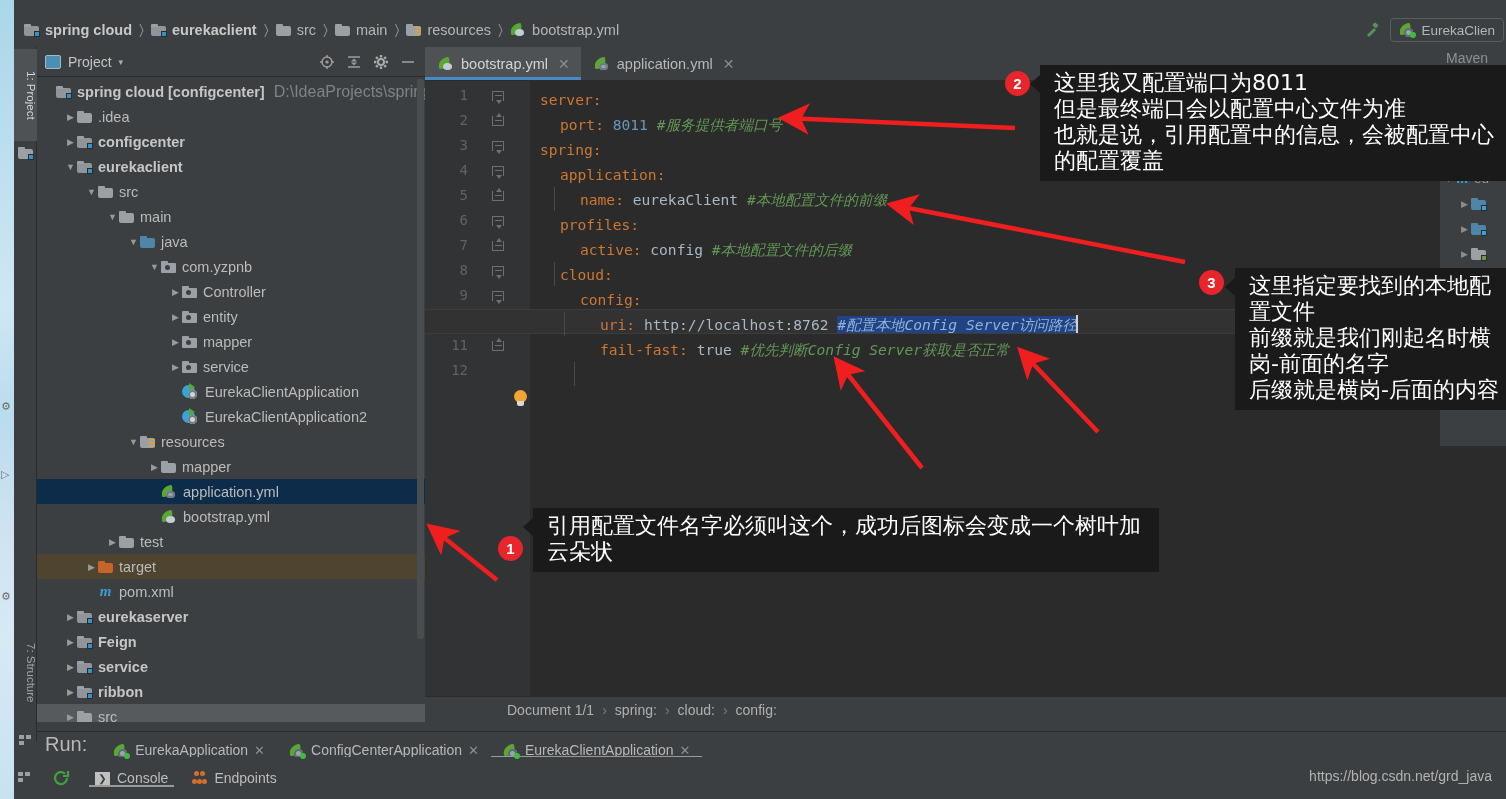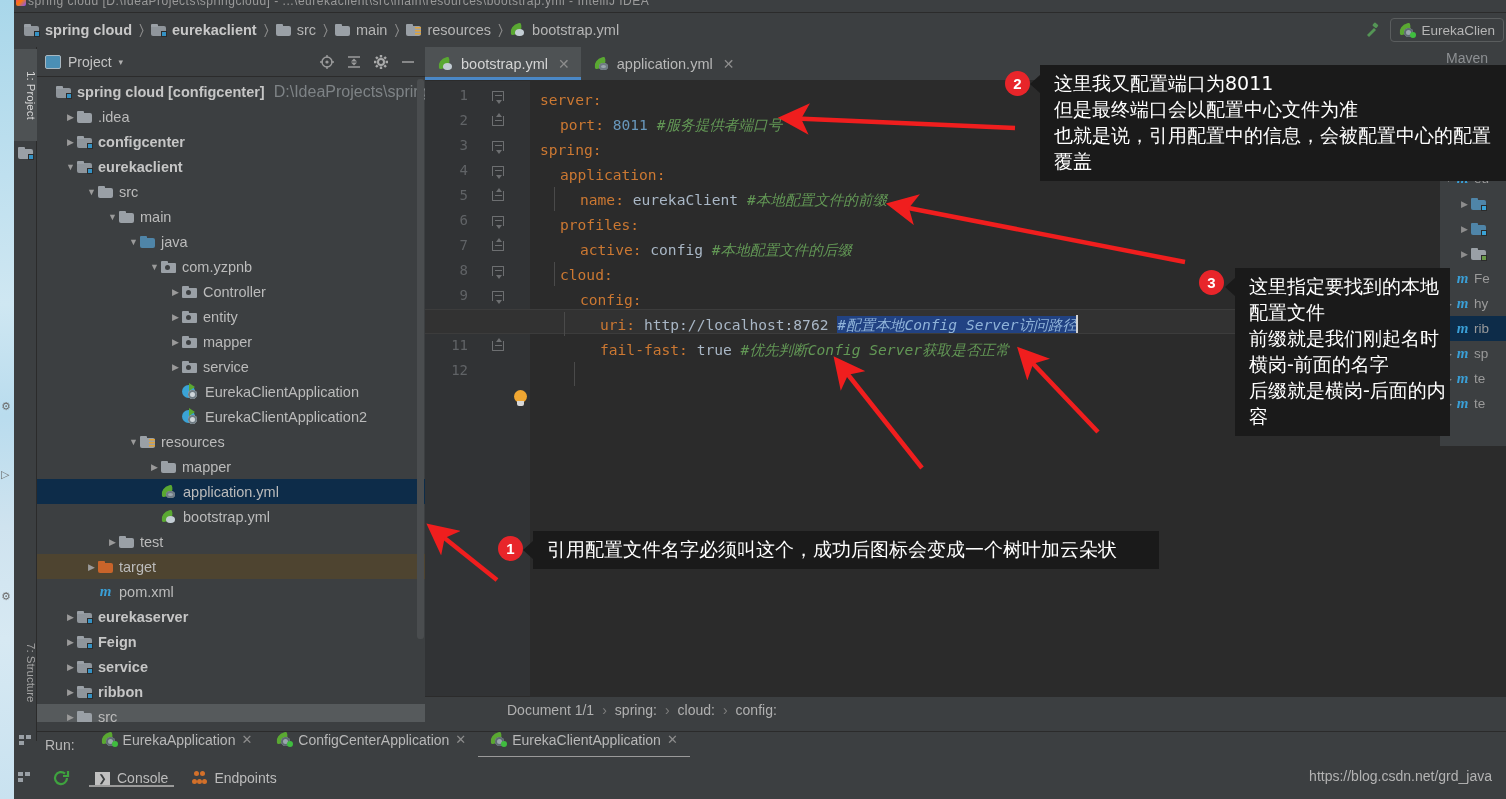--- a/index.html
+++ b/index.html
@@ -295,23 +295,23 @@
   .right-edge-band{
     position:absolute; left:1492px; top:47px; width:14px; height:399px; background:#3c3f41;
   }
 
   
   .run-bar{
     position:absolute; left:37px; top:731px; width:1469px; height:26px;
     background:#3c3f41; display:flex; align-items:center; padding-left:8px; gap:0;
     border-top:1px solid #2b2b2b;
   }
-  .run-label{ font-size:14px; color:#b8b8b8; margin-right:14px; }
+  .run-label{ font-size:20px; color:#b8b8b8; margin-right:14px; }
   .rtab{
-    display:flex; align-items:flex-start; gap:6px; padding:0 12px; height:26px;
+    display:flex; align-items:flex-end; gap:6px; padding:0 12px; height:26px;
     font-size:14px; color:#b8b8b8; position:relative;
   }
   .rtab.active::after{
     content:""; position:absolute; left:0; right:0; bottom:0; height:2px; background:#9a9a9a;
   }
   .rtab .x{ color:#8d8d8d; font-size:13px; }
   .console-bar{
     position:absolute; left:37px; top:757px; width:1469px; height:42px;
     background:#3c3f41; display:flex; align-items:center; padding-left:8px; gap:0;
   }
@@ -332,21 +332,21 @@
   .status-url{
     position:absolute; right:14px; top:768px; font-size:14px; color:#b3b3b3;
   }
   .bottom-left-ic{
     position:absolute; left:18px; top:772px; width:13px; height:11px;
   }
 
   
   .callout{
     position:absolute; background:#1a1a1a; color:#ffffff;
-    font-size:19px; line-height:26px; padding:5px 4px 7px 14px;
+    font-size:22px; line-height:26px; padding:5px 4px 7px 14px;
     white-space:pre-line; z-index:40;
     font-family:"DejaVu Sans","Liberation Sans",sans-serif;
   }
   .callout::before{
     content:""; position:absolute; left:-10px; top:10px;
     border-top:9px solid transparent; border-bottom:9px solid transparent;
     border-right:10px solid #1a1a1a;
   }
   .badge-num{
     position:absolute; width:25px;height:25px;border-radius:50%;
@@ -361,24 +361,20 @@
 <body>
 
 <div id="app">
 
   <div class="desktop-strip">
     <span class="glyph" style="top:400px;">⚙</span>
     <span class="glyph" style="top:468px;">▷</span>
     <span class="glyph" style="top:590px;">⚙</span>
   </div>
 
-  <div class="titlebar-sliver">
-    <span class="tb-logo"></span>
-    <span class="tb-text">spring cloud [D:\IdeaProjects\springcloud] - ...\eurekaclient\src\main\resources\bootstrap.yml - IntelliJ IDEA</span>
-  </div>
 
   <div class="navbar">
     <div id="crumbs" style="display:flex;align-items:center;">
         <span class="crumb bold">
           <span class="ic ic-folder module">
             <span class="badge"></span>
           </span>
           <span>spring cloud</span>
         </span>
         <span class="crumb-sep">〉</span>
@@ -892,20 +888,20 @@
     <line x1="922" y1="468" x2="838" y2="362" stroke="#f01e1e" stroke-width="4.5" marker-end="url(#ah)"></line>
     <line x1="497" y1="580" x2="432" y2="528" stroke="#f01e1e" stroke-width="4.5" marker-end="url(#ah)"></line>
   </svg>
 
   <div class="badge-num" style="left:1005px;top:71px;">2</div>
   <div class="callout" style="left:1040px;top:65px;width:466px;">这里我又配置端口为8011
 但是最终端口会以配置中心文件为准
 也就是说，引用配置中的信息，会被配置中心的配置覆盖</div>
 
   <div class="badge-num" style="left:1199px;top:270px;">3</div>
-  <div class="callout" style="left:1235px;top:268px;width:215px;">这里指定要找到的本地配置文件
+  <div class="callout" style="left:1235px;top:268px;width:271px;">这里指定要找到的本地配置文件
 前缀就是我们刚起名时横岗-前面的名字
 后缀就是横岗-后面的内容</div>
 
   <div class="badge-num" style="left:498px;top:536px;">1</div>
-  <div class="callout" style="left:533px;top:531px;width:626px;">引用配置文件名字必须叫这个，成功后图标会变成一个树叶加云朵状</div>
+  <div class="callout" style="left:533px;top:508px;width:626px;">引用配置文件名字必须叫这个，成功后图标会变成一个树叶加云朵状</div>
 
 </div>
 
 </body></html>

